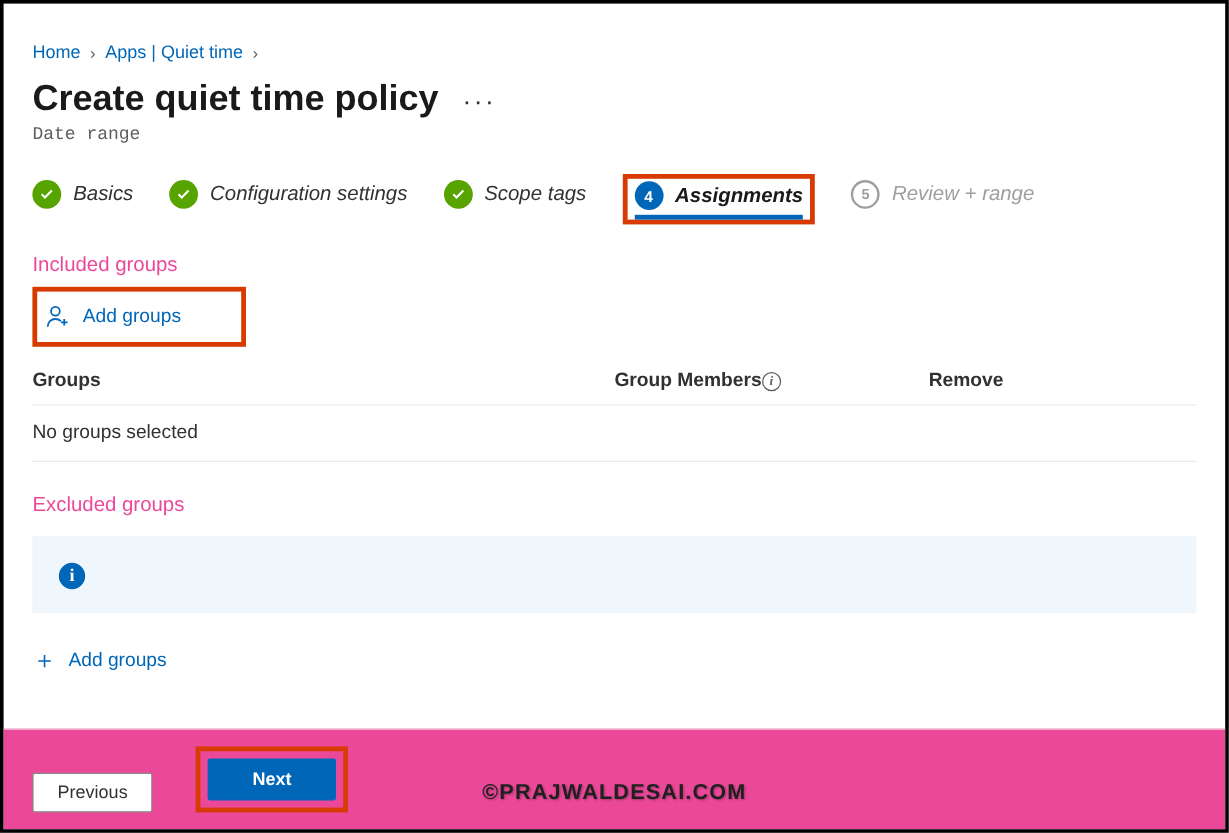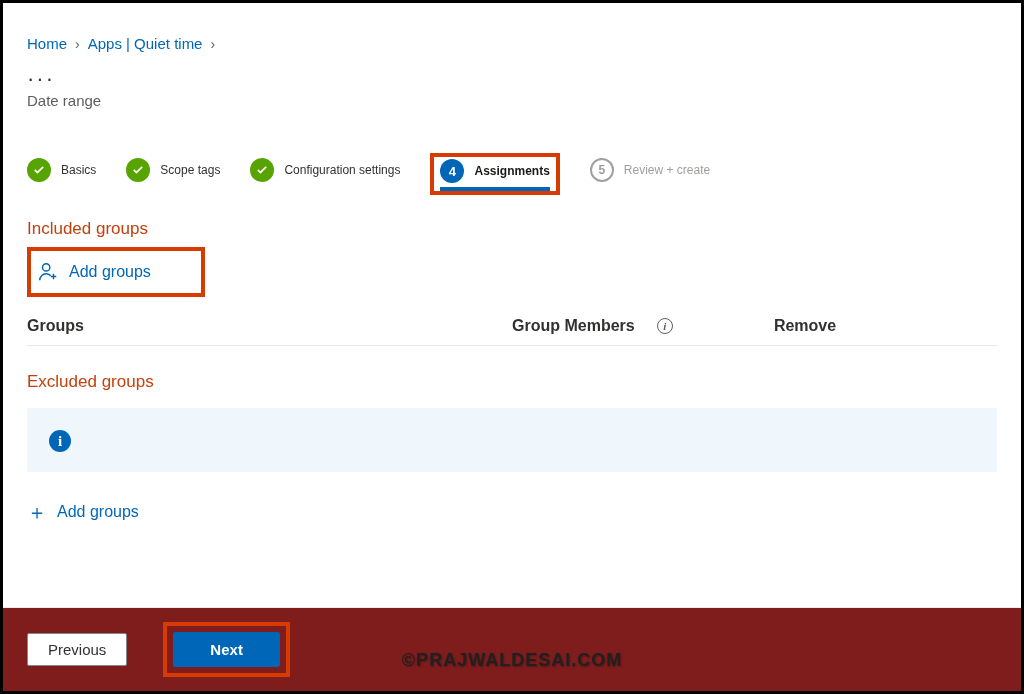--- a/index.html
+++ b/index.html
@@ -27,31 +27,31 @@
   .breadcrumb a { color: #0067b8; text-decoration: none; }
   .chev { color: #605e5c; font-size: 14px; }
   .title-row { display: flex; align-items: center; gap: 20px; }
   h1 {
     font-size: 30px;
     font-weight: 600;
     margin: 0 0 4px 0;
     color: #1b1a19;
   }
   .more-dots { font-size: 22px; color: #323130; letter-spacing: 2px; }
-  .subtitle { font-size: 15px; color: #605e5c; margin-bottom: 44px; }
+  .subtitle { font-size: 15px; color: #605e5c; margin-bottom: 24px; font-family: Liberation Mono, monospace; }
 
   .stepper {
     display: flex;
     align-items: center;
     gap: 30px;
     margin-bottom: 24px;
     flex-wrap: wrap;
   }
   .step { display: flex; align-items: center; gap: 10px; position: relative; padding-bottom: 8px; }
-  .step-label { font-size: 12px; color: #323130; }
+  .step-label { font-size: 17px; color: #323130; font-style: italic; }
   .step-check {
     width: 24px; height: 24px; border-radius: 50%;
     background: #57a300; display: flex; align-items: center; justify-content: center;
   }
   .step-num {
     width: 24px; height: 24px; border-radius: 50%;
     display: flex; align-items: center; justify-content: center;
     font-size: 13px; font-weight: 600;
   }
   .num-active { background: #0067b8; color: #fff; }
@@ -63,36 +63,36 @@
   }
   .step-disabled .step-label { color: #a19f9d; }
 
   .highlight-box {
     border: 4px solid #d83b01;
     padding: 2px 6px;
     display: inline-flex;
     align-items: center;
   }
 
-  .section-label { font-size: 17px; color: #c2410c; margin: 4px 0 8px 0; }
+  .section-label { font-size: 17px; color: #ec4899; margin: 4px 0 8px 0; }
 
   .add-groups {
     display: flex; align-items: center; gap: 10px;
     color: #0067b8; font-size: 16px;
     padding: 10px 6px;
     width: 170px;
   }
   .add-groups-highlight { border: 4px solid #d83b01; display:inline-block; margin-bottom: 14px;}
 
   .table-header {
     display: flex; border-bottom: 1px solid #edebe9;
     padding: 6px 0 10px 0; font-weight: 600; font-size: 16px;
   }
   .col-groups { flex: 0 0 50%; }
-  .col-members { flex: 0 0 27%; display:flex; align-items:center; gap:22px;}
+  .col-members { flex: 0 0 27%; display:flex; align-items:center; gap:0;}
   .col-remove { flex: 1; }
   .info-circle {
     display:inline-flex; width:16px; height:16px; border:1.5px solid #605e5c;
     border-radius:50%; align-items:center; justify-content:center; font-size:11px; font-family: Georgia, serif; font-style: italic; color:#605e5c;
   }
   .table-row { padding: 14px 0; border-bottom: 1px solid #edebe9; font-size: 16px; color: #323130; }
 
   .excluded-section { margin-top: 26px; }
   .info-banner {
     background: #eff6fc;
@@ -110,22 +110,22 @@
   .add-excluded {
     display:flex; align-items:center; gap:10px; color:#0067b8; font-size:16px;
     margin-top: 30px;
   }
   .plus-icon { font-size: 20px; font-weight: 300; line-height: 1;}
 
   .footer {
     position: absolute; left:0; right:0; bottom:0;
     border-top: 1px solid #edebe9;
     padding: 14px 24px;
-    display: flex; align-items: center; gap: 36px;
-    background:#7f1d1d;
+    display: flex; align-items: flex-end; gap: 36px;
+    background:#ec4899;
   }
   .btn {
     font-size: 15px; padding: 7px 20px; border-radius: 2px; cursor: pointer;
     font-family: inherit;
   }
   .btn-outline {
     background: #fff; border: 1px solid #8a8886; color: #323130;
   }
   .btn-primary {
     background: #0067b8; border: 1px solid #0067b8; color: #fff; font-weight: 600;
@@ -148,60 +148,61 @@
 <div class="content">
 
   <div class="breadcrumb">
     <a href="#">Home</a>
     <span class="chev">›</span>
     <a href="#">Apps | Quiet time</a>
     <span class="chev">›</span>
   </div>
 
   <div class="title-row">
+    <h1>Create quiet time policy</h1>
     <span class="more-dots">···</span>
   </div>
   <div class="subtitle">Date range</div>
 
   <div class="stepper">
     <div class="step">
       <span class="step-check">
         <svg width="14" height="14" viewBox="0 0 16 16">
             <path d="M6.2 12.3 2.5 8.6l1.4-1.4 2.3 2.3 5.9-5.9 1.4 1.4z" fill="#fff"></path>
           </svg>
       </span>
       <span class="step-label">Basics</span>
     </div>
     <div class="step">
       <span class="step-check">
         <svg width="14" height="14" viewBox="0 0 16 16">
             <path d="M6.2 12.3 2.5 8.6l1.4-1.4 2.3 2.3 5.9-5.9 1.4 1.4z" fill="#fff"></path>
           </svg>
       </span>
-      <span class="step-label">Scope tags</span>
+      <span class="step-label">Configuration settings</span>
     </div>
     <div class="step">
       <span class="step-check">
         <svg width="14" height="14" viewBox="0 0 16 16">
             <path d="M6.2 12.3 2.5 8.6l1.4-1.4 2.3 2.3 5.9-5.9 1.4 1.4z" fill="#fff"></path>
           </svg>
       </span>
-      <span class="step-label">Configuration settings</span>
+      <span class="step-label">Scope tags</span>
     </div>
 
     <span class="highlight-box">
       <div class="step step-active" style="padding-bottom:6px;">
         <span class="step-num num-active">4</span>
         <span class="step-label">Assignments</span>
       </div>
     </span>
 
     <div class="step step-disabled">
       <span class="step-num num-inactive">5</span>
-      <span class="step-label">Review + create</span>
+      <span class="step-label">Review + range</span>
     </div>
   </div>
 
   <div class="section-label">Included groups</div>
 
   <span class="add-groups-highlight">
     <div class="add-groups">
       <span>
         <svg width="22" height="22" viewBox="0 0 24 24" fill="none" stroke="#0067b8" stroke-width="1.6">
           <circle cx="10" cy="7" r="4"></circle>
@@ -214,20 +215,21 @@
   </span>
 
   <div class="table-header">
     <div class="col-groups">Groups</div>
     <div class="col-members">
       <span>Group Members</span>
       <span class="info-circle">i</span>
     </div>
     <div class="col-remove">Remove</div>
   </div>
+  <div class="table-row">No groups selected</div>
 
   <div class="excluded-section">
     <div class="section-label">Excluded groups</div>
 
     <div class="info-banner">
       <span class="info-icon">i</span>
     </div>
 
     <div class="add-excluded">
       <span class="plus-icon">＋</span>

